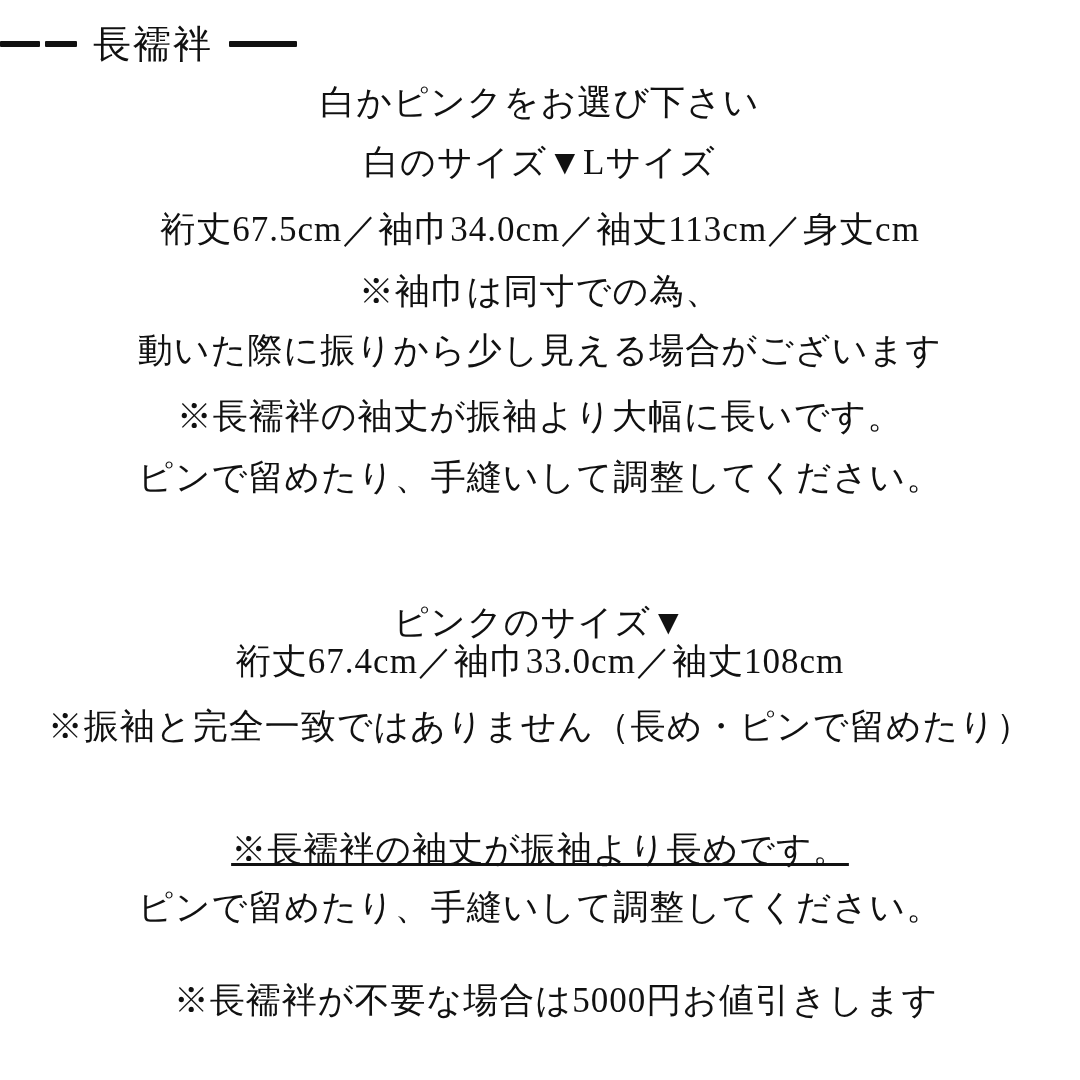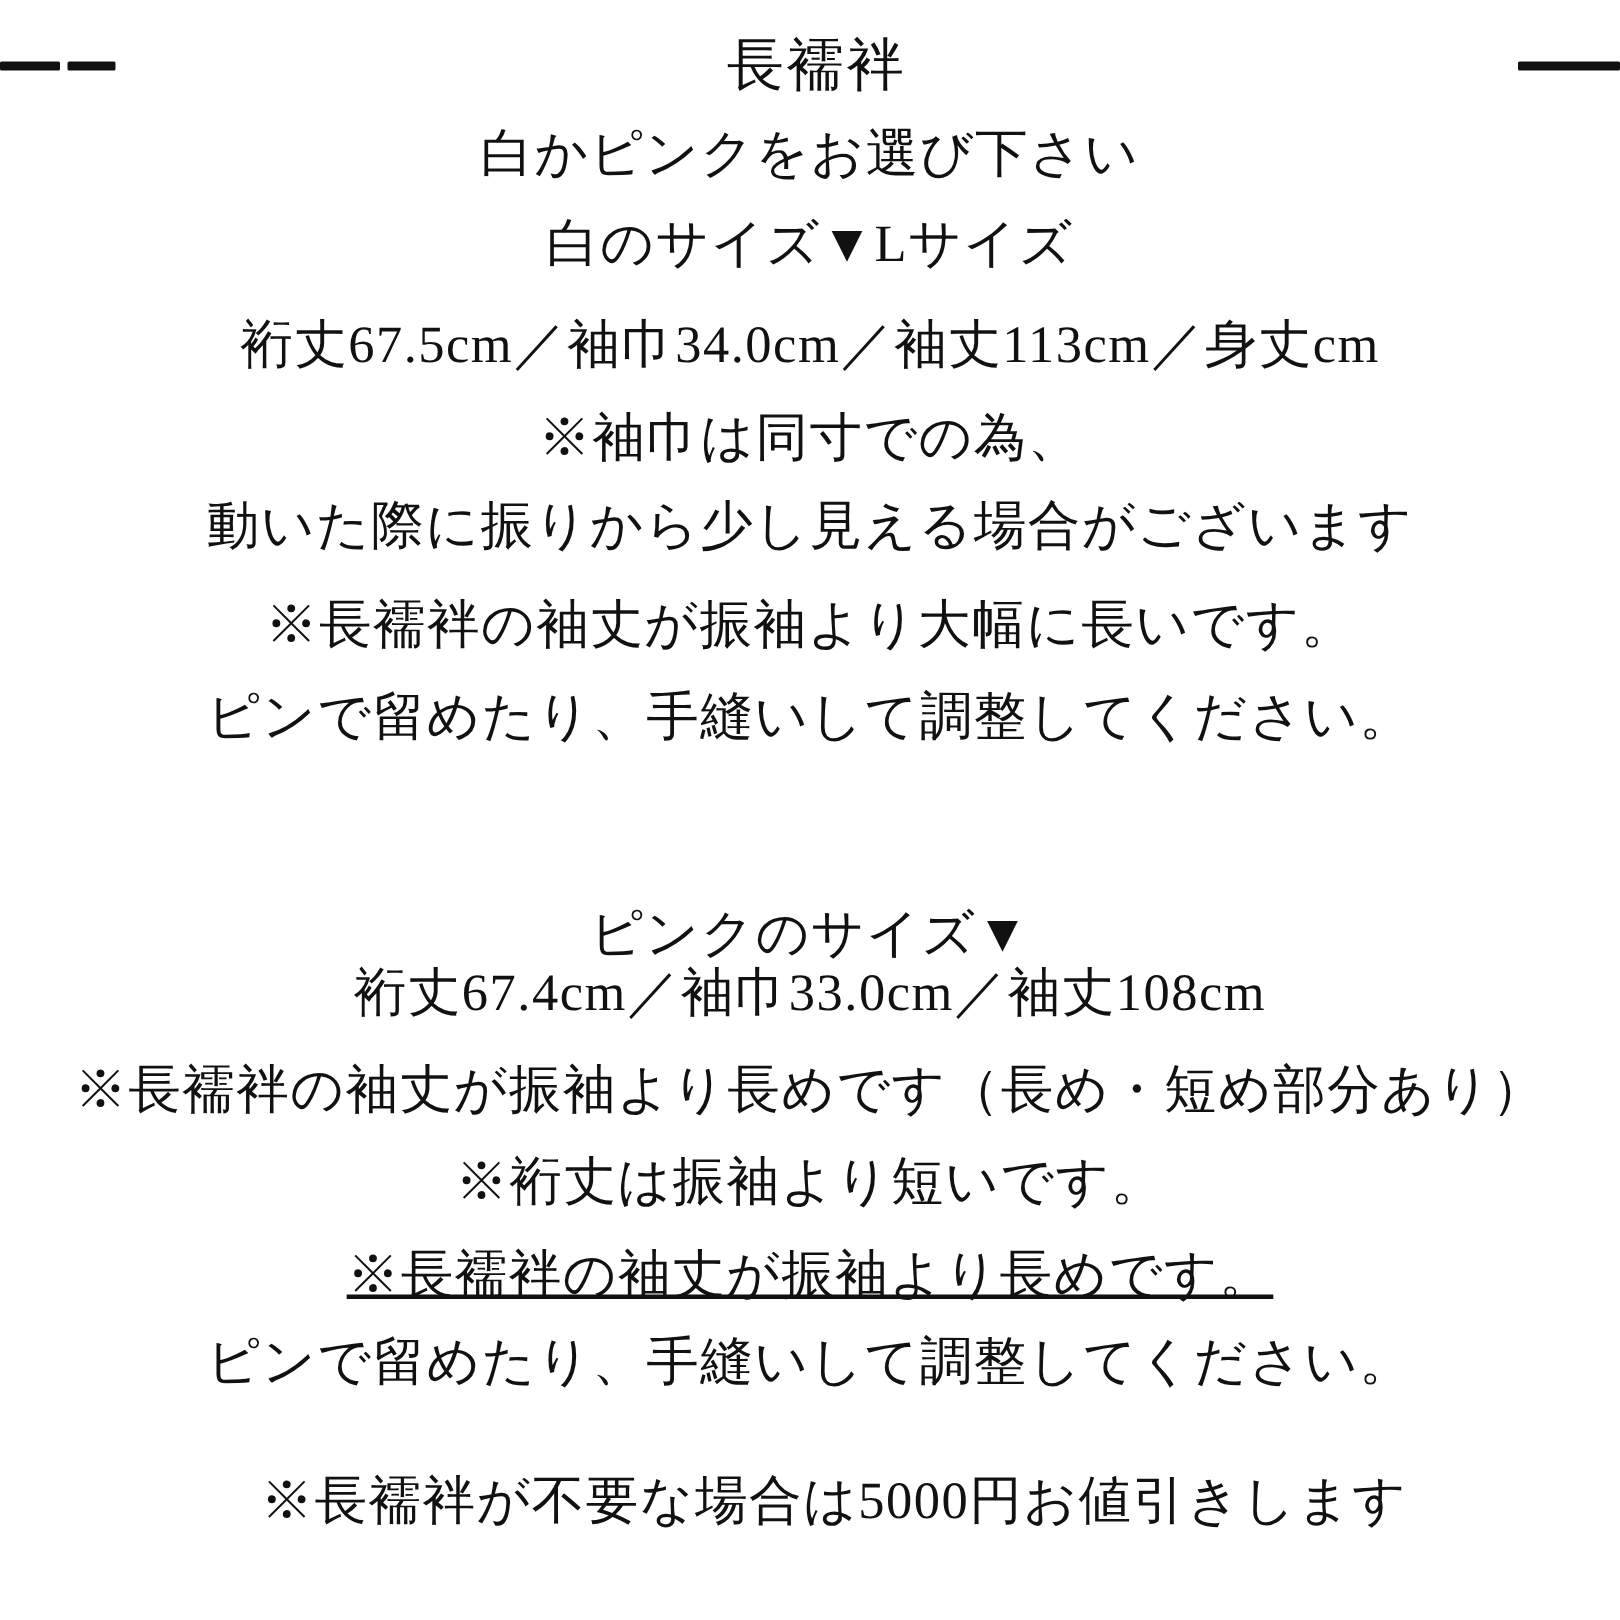--- a/index.html
+++ b/index.html
@@ -28,21 +28,21 @@
   }
   
   .title-row {
     position: absolute;
     top: 24px;
     left: 0;
     width: 100%;
     height: 40px;
     display: flex;
     align-items: center;
-    justify-content: space-between;
+    justify-content: flex-start;
     gap: 16px;
   }
   .title-text {
     font-size: 38px;
     line-height: 40px;
     letter-spacing: 2px;
   }
   .dash-group {
     display: flex;
     align-items: center;
@@ -93,20 +93,19 @@
 
   <div class="line l-white-head">白のサイズ▼Lサイズ</div>
   <div class="line l-white-meas">裄丈67.5cm／袖巾34.0cm／袖丈113cm／身丈cm</div>
   <div class="line l-white-n1">※袖巾は同寸での為、</div>
   <div class="line l-white-n2">動いた際に振りから少し見える場合がございます</div>
   <div class="line l-white-n3">※長襦袢の袖丈が振袖より大幅に長いです。</div>
   <div class="line l-white-n4">ピンで留めたり、手縫いして調整してください。</div>
 
   <div class="line l-pink-head">ピンクのサイズ▼</div>
   <div class="line l-pink-meas">裄丈67.4cm／袖巾33.0cm／袖丈108cm</div>
-  <div class="line l-pink-n1">※長襦袢の袖丈が振袖より長めです（長め・短め部分あり）</div>
-  <div class="line l-pink-n2">※裄丈は振袖より短いです。</div>
+  <div class="line l-pink-n1">※振袖と完全一致ではありません（長め・ピンで留めたり）</div>
   <div class="line l-pink-n3">※長襦袢の袖丈が振袖より長めです。</div>
   <div class="line l-pink-n4">ピンで留めたり、手縫いして調整してください。</div>
 
   <div class="line l-discount">※長襦袢が不要な場合は5000円お値引きします</div>
 
 </div>
 
 </body></html>

